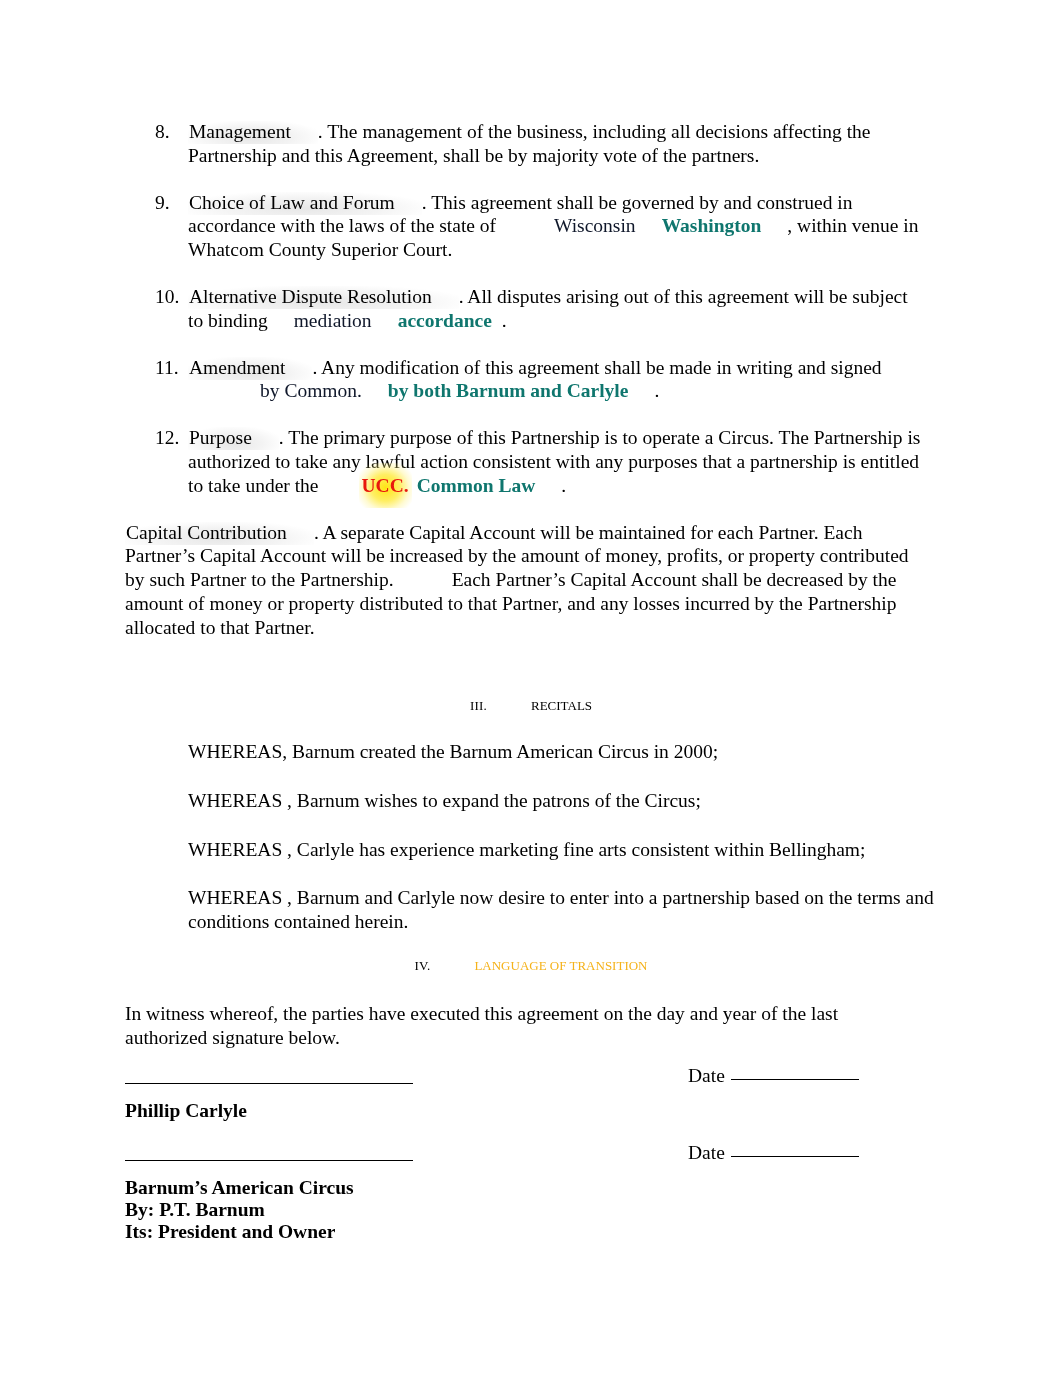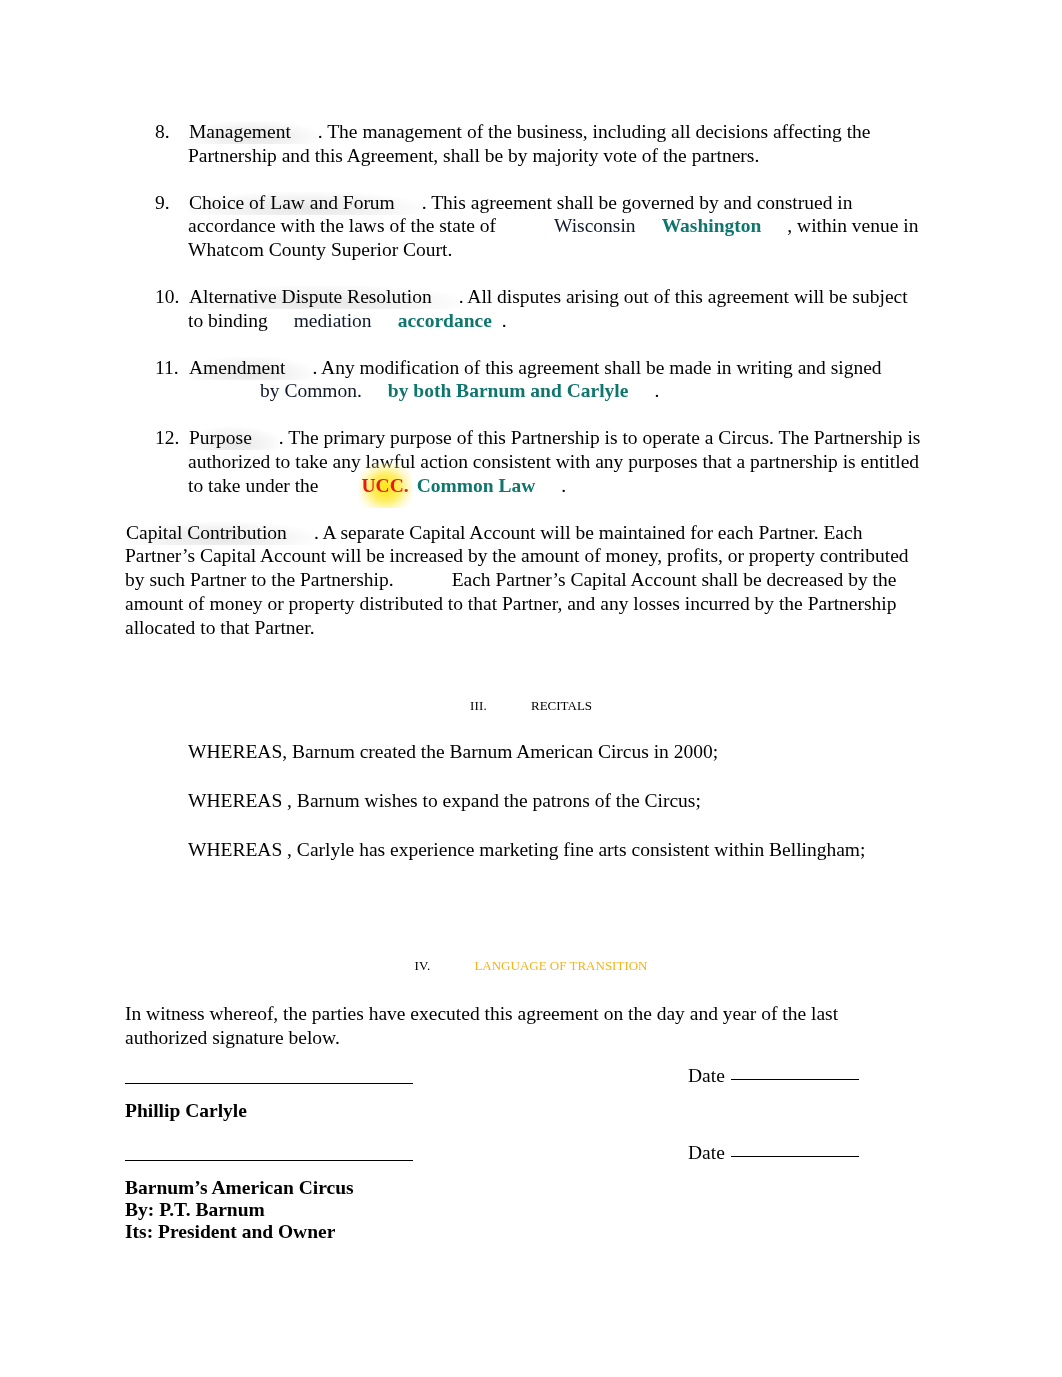--- a/index.html
+++ b/index.html
@@ -200,20 +200,21 @@
   </div>
 
   <div class="roman-head" style="top:694px;">
     <span class="rn">III.</span><span class="sp"></span><span>RECITALS</span>
   </div>
 
   <div class="whereas-block">
     <p>WHEREAS,  Barnum created the Barnum American Circus in 2000;</p>
     <p>WHEREAS , Barnum wishes to expand the patrons of the Circus;</p>
     <p>WHEREAS , Carlyle has experience marketing fine arts consistent within Bellingham;</p>
+    <p style="margin-bottom:0;">WHEREAS , Barnum and Carlyle now desire to enter into a partnership based on the terms and conditions contained herein.</p>
   </div>
 
   <div class="roman-head" style="top:954px;">
     <span class="rn">IV.</span><span class="sp"></span><span class="amber">LANGUAGE OF TRANSITION</span>
   </div>
 
   <div class="witness">In witness whereof, the parties have executed this agreement on the day and year of the last authorized signature below.</div>
 
   <div class="sig-area">
 

